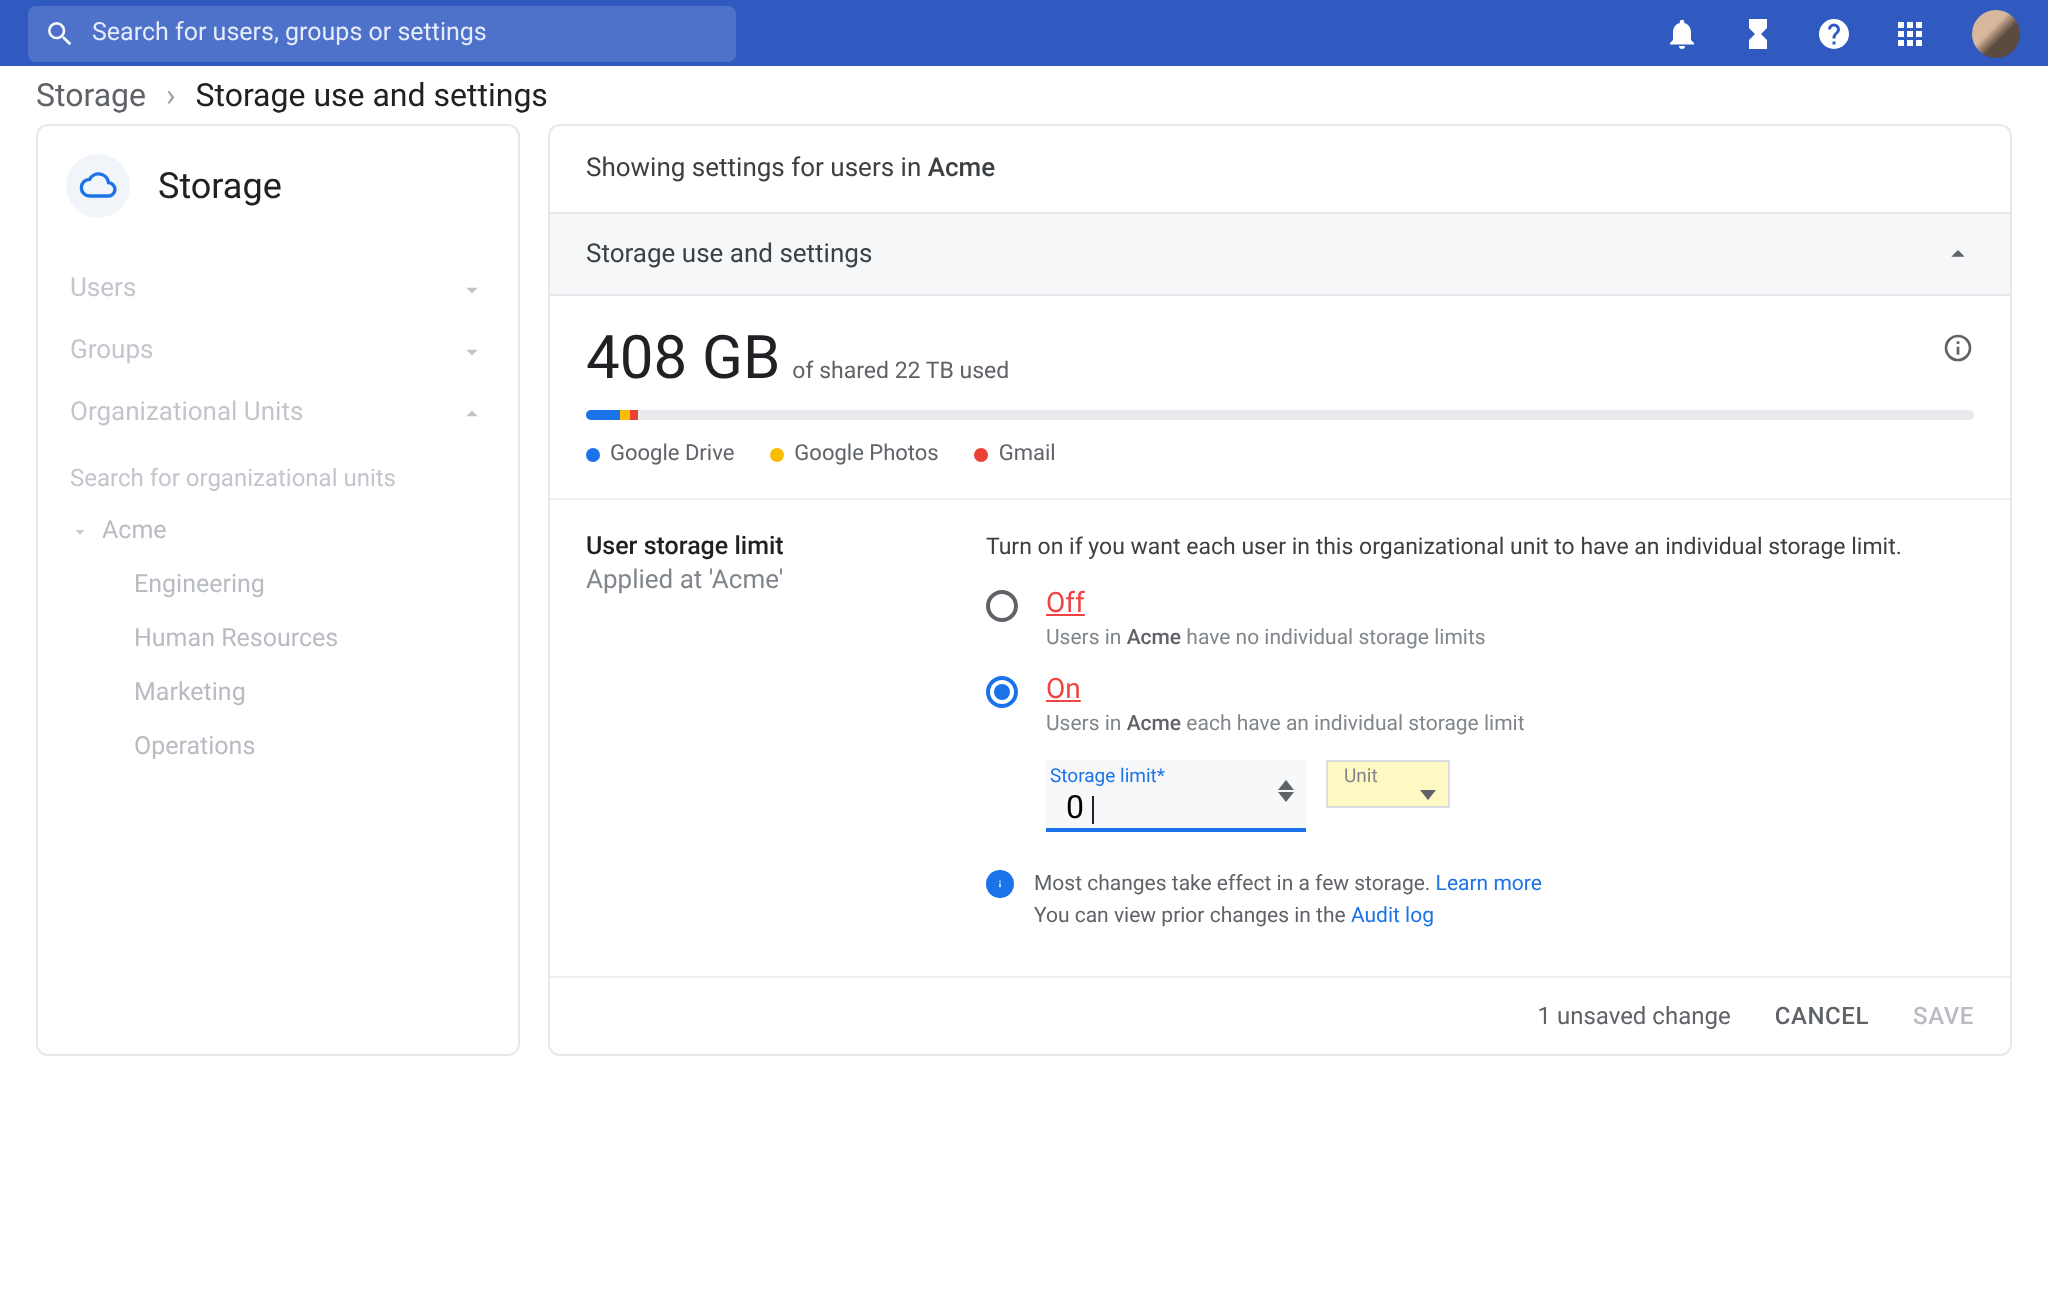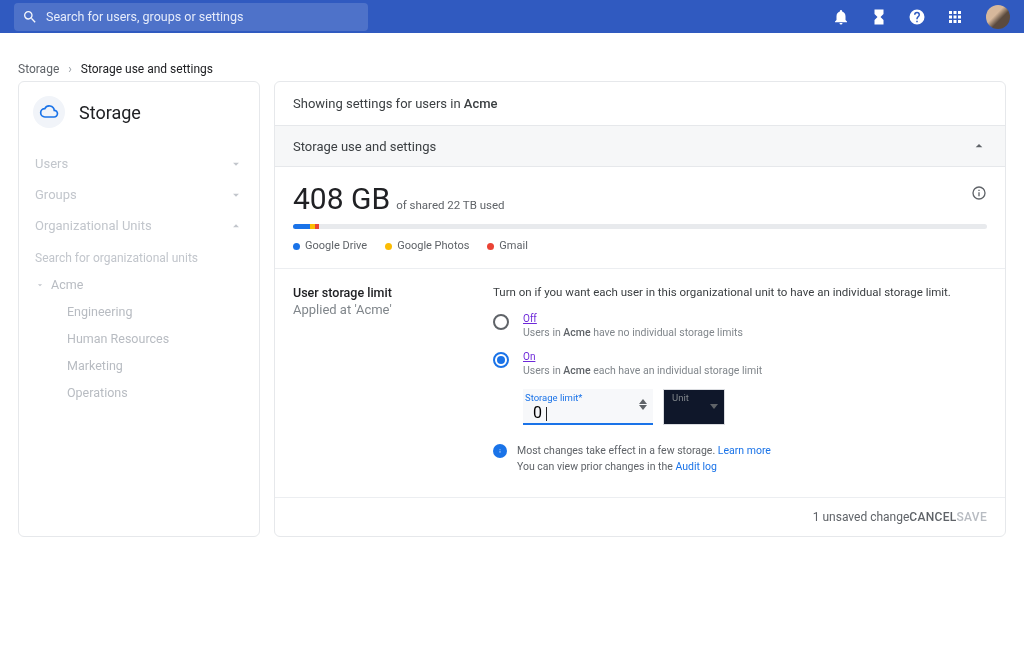--- a/index.html
+++ b/index.html
@@ -8,21 +8,21 @@
 .topbar { background: #305ac0; height: 33px; display: flex; align-items: center; padding: 0 14px; color: #fff; }
 .search-wrap { display: flex; align-items: center; background: rgba(255,255,255,0.15); border-radius: 4px; width: 354px; height: 28px; padding: 0 8px; }
 .search-wrap svg { width: 16px; height: 16px; fill: #fff; opacity: .95; }
 .search-wrap input { background: transparent; border: none; color: #fff; font-size: 12.5px; margin-left: 8px; flex: 1; outline: none; }
 .search-wrap input::placeholder { color: #e6ecfb; }
 .topbar-spacer { flex: 1; }
 .topbar-icon { margin: 0 10px; cursor: pointer; display: flex; align-items: center; }
 .topbar-icon svg { width: 18px; height: 18px; fill: #fff; }
 .avatar { width: 24px; height: 24px; border-radius: 50%; background: linear-gradient(135deg,#d7b89c 40%,#5b4a3e 60%); margin-left: 12px; }
 
-.breadcrumb { padding: 5px 18px; font-size: 12px; color: #5f6368; margin-top: 24px; }
+.breadcrumb { padding: 5px 18px; font-size: 16px; color: #5f6368; }
 .breadcrumb a { color: #5f6368; text-decoration: none; }
 .breadcrumb .sep { margin: 0 6px; color: #9aa0a6; }
 .breadcrumb .current { color: #202124; }
 
 .content { display: flex; padding: 0 18px; gap: 14px; }
 
 .sidebar { width: 242px; border: 1px solid #e6e8eb; border-radius: 6px; padding: 14px 14px 20px 14px; }
 .side-header { display: flex; align-items: center; gap: 14px; margin-bottom: 20px; }
 .side-logo { width: 32px; height: 32px; border-radius: 50%; background: #f1f4f9; display: flex; align-items: center; justify-content: center; }
 .side-logo svg { width: 20px; height: 20px; }
@@ -55,43 +55,43 @@
 .settings-block { display: flex; padding: 16px 18px 22px 18px; gap: 40px; border-bottom: 1px solid #eceef1; }
 .sb-left { width: 160px; }
 .sb-left .ttl { font-size: 12.5px; color: #202124; font-weight: 500; }
 .sb-left .sub { font-size: 13px; color: #80868b; margin-top: 2px; }
 .sb-right { flex: 1; }
 .sb-desc { font-size: 11.5px; color: #3c4043; margin-bottom: 14px; }
 .radio-row { display: flex; align-items: flex-start; gap: 14px; margin-bottom: 12px; }
 .radio { width: 16px; height: 16px; border: 2px solid #5f6368; border-radius: 50%; margin-top: 1px; flex-shrink: 0; cursor: pointer; position: relative; }
 .radio.selected { border-color: #1a73e8; }
 .radio.selected::after { content:""; position:absolute; inset:2px; background:#1a73e8; border-radius:50%; }
-.rlabel { font-size: 10px; color: #6d28d9; text-decoration: underline; }
+.rlabel { font-size: 14px; color: #ef4444; text-decoration: underline; }
 .rsub { font-size: 10.5px; color: #80868b; margin-top: 2px; }
 .rsub b { font-weight: 500; color: #5f6368; }
 
 .inputs-row { display: flex; gap: 10px; margin-top: 8px; margin-left: 30px; }
 .field { position: relative; border-bottom: 2px solid #1a73e8; height: 36px; background: #f7f8fa; padding: 14px 8px 2px 10px; width: 130px; }
-.field.unit { border: 1px solid #dadce0; border-bottom: 1px solid #dadce0; width: 62px; background:#0f172a; padding: 0 6px 6px 8px; height: 36px; }
+.field.unit { border: 1px solid #dadce0; border-bottom: 1px solid #dadce0; width: 62px; background:#fef9c3; padding: 0 6px 6px 8px; height: 24px; }
 .field .flabel { position: absolute; top: 3px; left: 2px; font-size: 9.5px; color: #1a73e8; }
 .field.unit .flabel { color: #80868b; top: 2px; left: 8px; }
 .field .spinner { position: absolute; right: 6px; top: 10px; display: flex; flex-direction: column; gap: 1px; }
 .field .spinner div { width: 0; height: 0; border-left: 4px solid transparent; border-right: 4px solid transparent; cursor:pointer; }
 .field .spinner .up { border-bottom: 5px solid #5f6368; }
 .field .spinner .down { border-top: 5px solid #5f6368; }
 .field.unit .dd { position: absolute; right: 6px; top: 14px; width: 0; height: 0; border-left: 4px solid transparent; border-right: 4px solid transparent; border-top: 5px solid #5f6368; cursor:pointer; }
 .cursor-caret { display:inline-block; width:1px; height:14px; background:#202124; vertical-align:middle; margin-left:4px; }
 
 .note-row { display: flex; gap: 10px; align-items: flex-start; margin-top: 18px; }
 .note-icon { width: 14px; height: 14px; background: #1a73e8; border-radius: 50%; display:flex; align-items:center; justify-content:center; flex-shrink:0; margin-top:1px; }
 .note-icon svg { width:8px; height:8px; fill:#fff; }
 .note-text { font-size: 10.5px; color: #5f6368; line-height: 1.5; }
 .note-text a { color: #1a73e8; text-decoration: none; }
 
-.footer { display: flex; justify-content: flex-end; align-items: center; padding: 12px 18px; font-size: 12px; }
+.footer { display: flex; justify-content: flex-end; align-items: center; gap: 22px; padding: 12px 18px; font-size: 12px; }
 .footer .status { color: #5f6368; }
 .footer .btn { color: #5f6368; cursor: pointer; font-weight: 500; letter-spacing: .3px; }
 .footer .btn.save { color: #b8bcc2; }
 </style>
 </head>
 <body>
 
 <div class="topbar">
   <div class="search-wrap">
     <svg viewBox="0 0 24 24">

